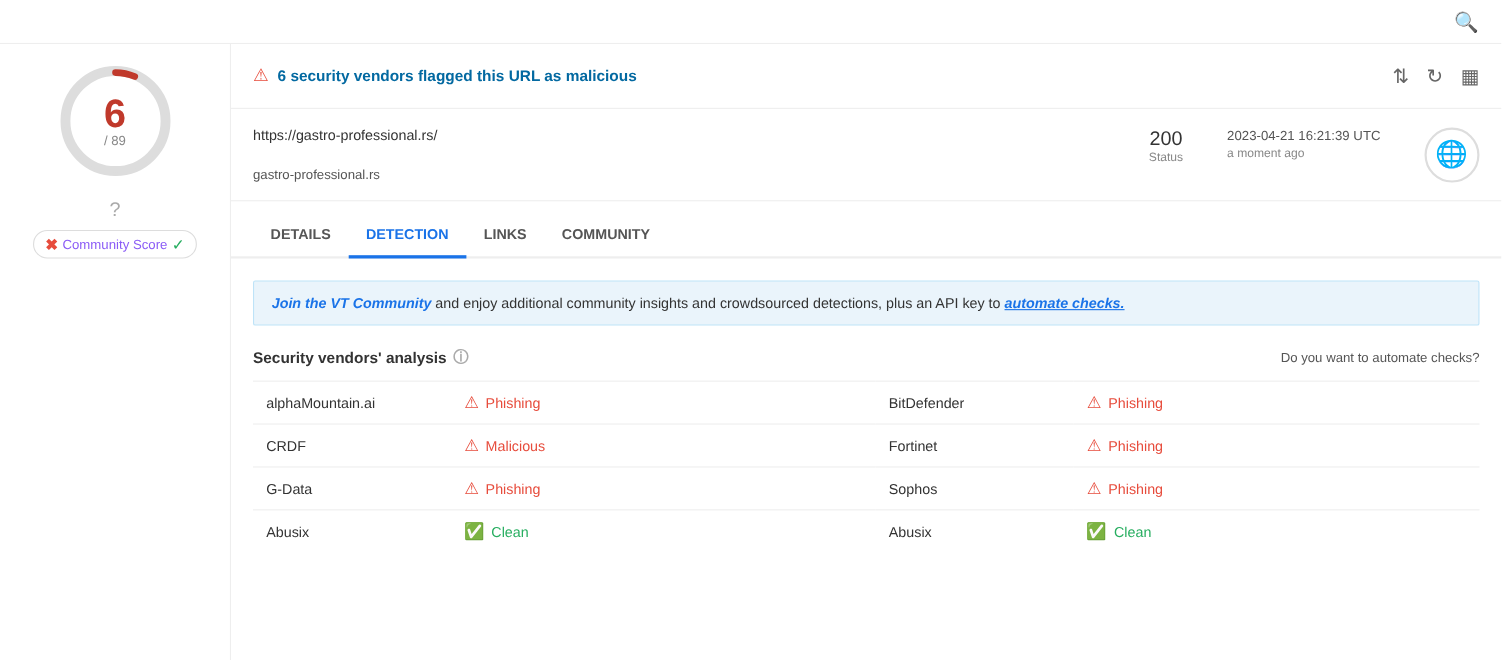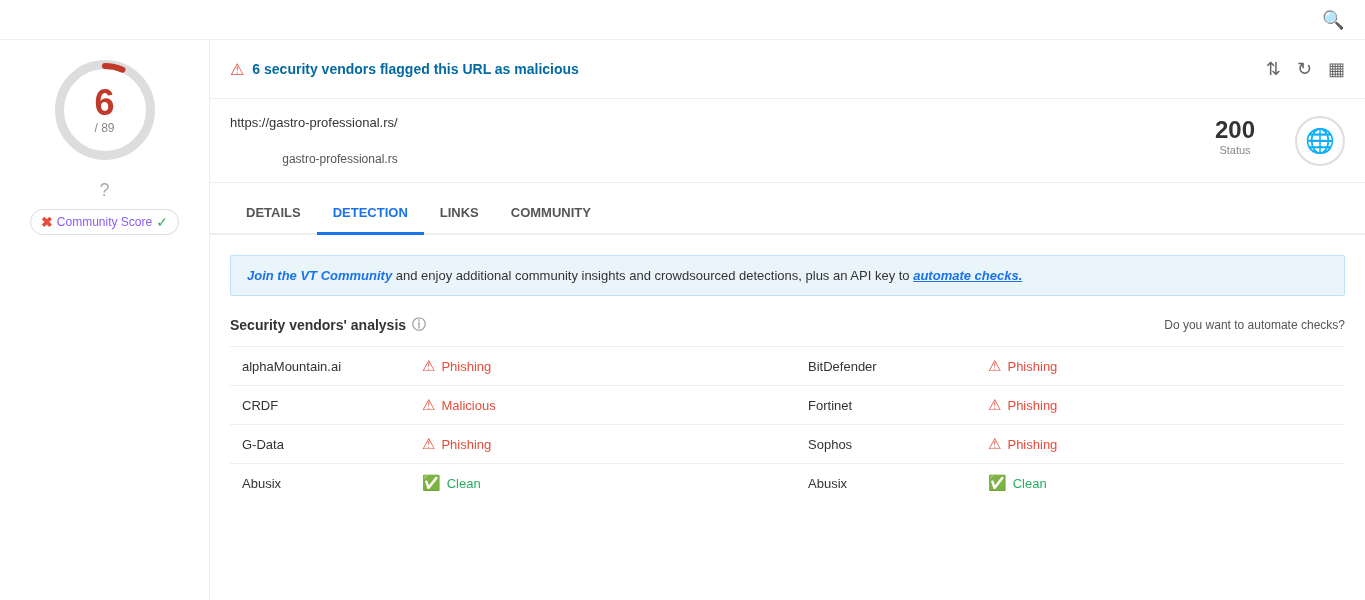--- a/index.html
+++ b/index.html
@@ -152,36 +152,35 @@
     }
 
     .url-main {
       font-size: 13px;
       color: #333;
     }
 
     .url-domain {
       font-size: 12px;
       color: #555;
-      text-align: right;
     }
 
     .url-meta {
       display: flex;
       gap: 40px;
       align-items: flex-start;
     }
 
     .status-block {
       text-align: center;
     }
 
     .status-code {
-      font-size: 24px;
-      font-weight: bold;
+      font-size: 18px;
+      font-weight: normal;
       color: #333;
     }
 
     .status-label {
       font-size: 11px;
       color: #888;
     }
 
     .date-block {
       display: flex;
@@ -389,20 +388,24 @@
     <div class="url-section">
       <div class="url-info">
         <span class="url-main">https://gastro-professional.rs/</span>
         <span class="url-domain">gastro-professional.rs</span>
       </div>
       <div class="url-meta">
         <div class="status-block">
           <div class="status-code">200</div>
           <div class="status-label">Status</div>
         </div>
+        <div class="date-block">
+          <span class="date-main">2023-04-21 16:21:39 UTC</span>
+          <span class="date-ago">a moment ago</span>
+        </div>
         <div class="globe-icon-wrapper">
           🌐
         </div>
       </div>
     </div>
 
     <div class="tabs-bar">
       <div class="tab">DETAILS</div>
       <div class="tab active">DETECTION</div>
       <div class="tab">LINKS</div>

